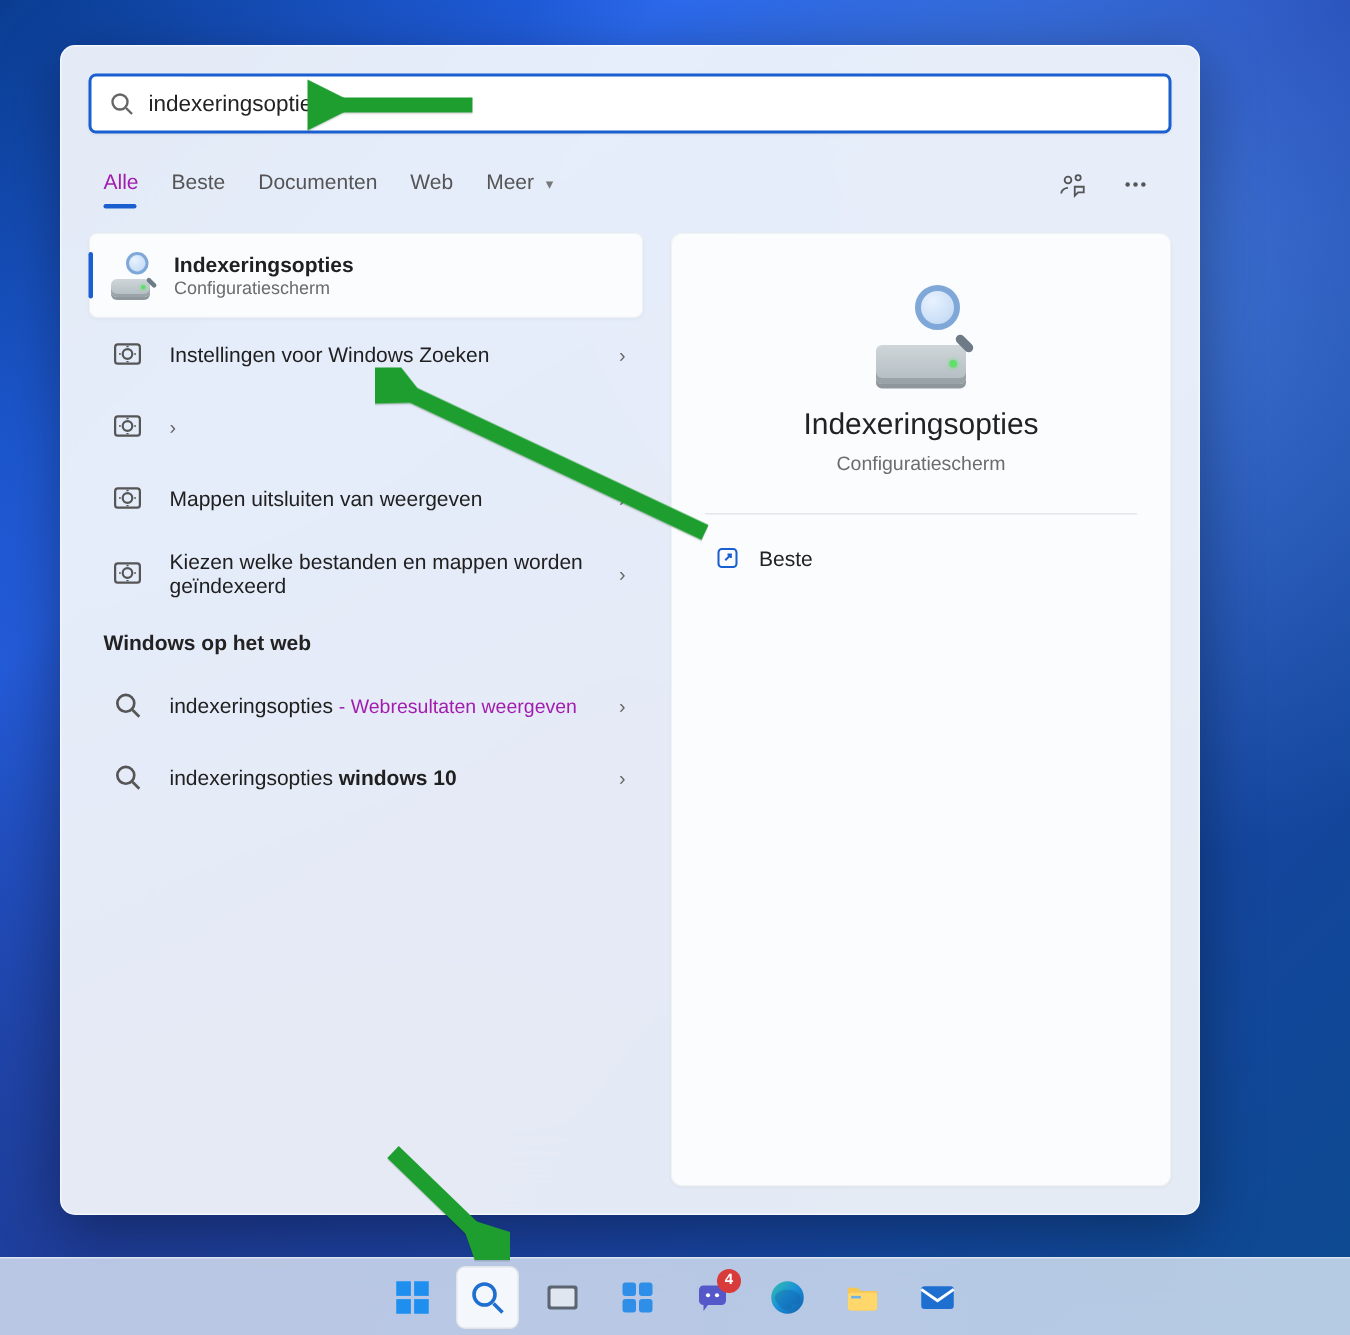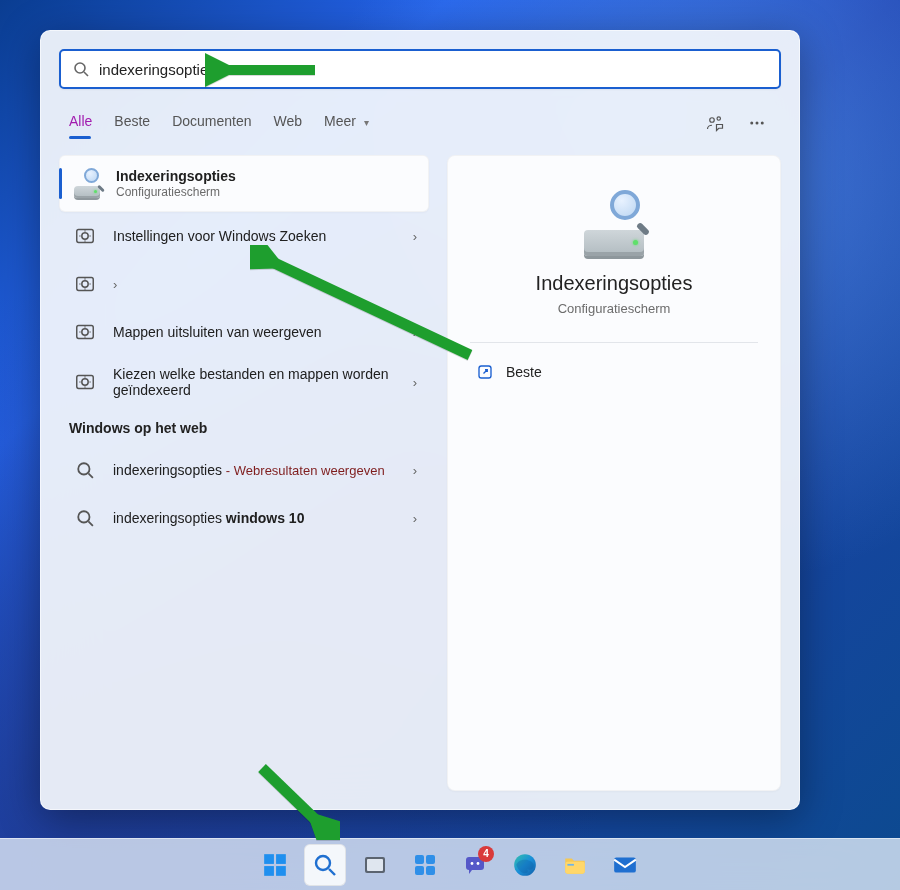--- a/index.html
+++ b/index.html
@@ -86,21 +86,21 @@
   }
   .result-row.best::before {
     content:""; position:absolute; left:-1px; top:12px; bottom:12px; width:3px;
     background:#1a5fd0; border-radius:2px;
   }
   .result-icon { width:28px; height:28px; display:flex; align-items:center; justify-content:center; flex-shrink:0; color:#555; }
   .result-text { flex:1; min-width:0; }
   .result-title { font-size:14px; color:#202020; }
   .result-title strong { font-weight:700; }
   .result-sub { font-size:12px; color:#6b6b6b; margin-top:1px; }
-  .inline-sub { font-size:13px; color:#7f1d1d; }
+  .inline-sub { font-size:13px; color:#a21caf; }
   .chev-right { color:#666; font-size:13px; }
 
   .preview-head { display:flex; flex-direction:column; align-items:center; gap:6px; padding: 8px 0 22px 0; }
   .preview-icon { width:80px; height:80px; position:relative; }
   .preview-title { font-size:20px; color:#222; }
   .preview-sub { font-size:13px; color:#6c6c6c; }
   .preview-sep { height:1px; background:#e2e5ea; margin: 4px 0 10px 0; }
   .action-row {
     display:flex; align-items:center; gap:12px; padding:10px 6px;
     cursor:pointer; border-radius:6px; font-size:14px; color:#222;

